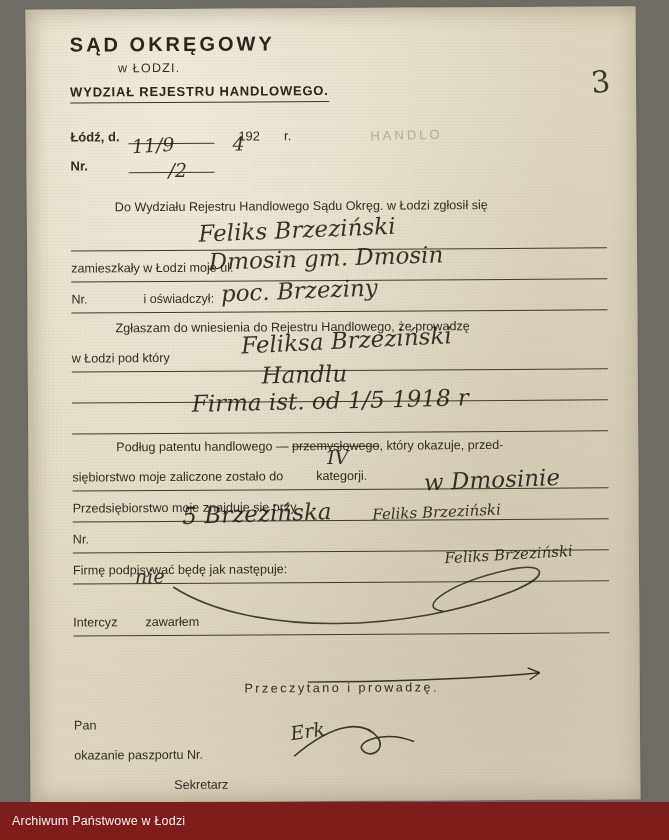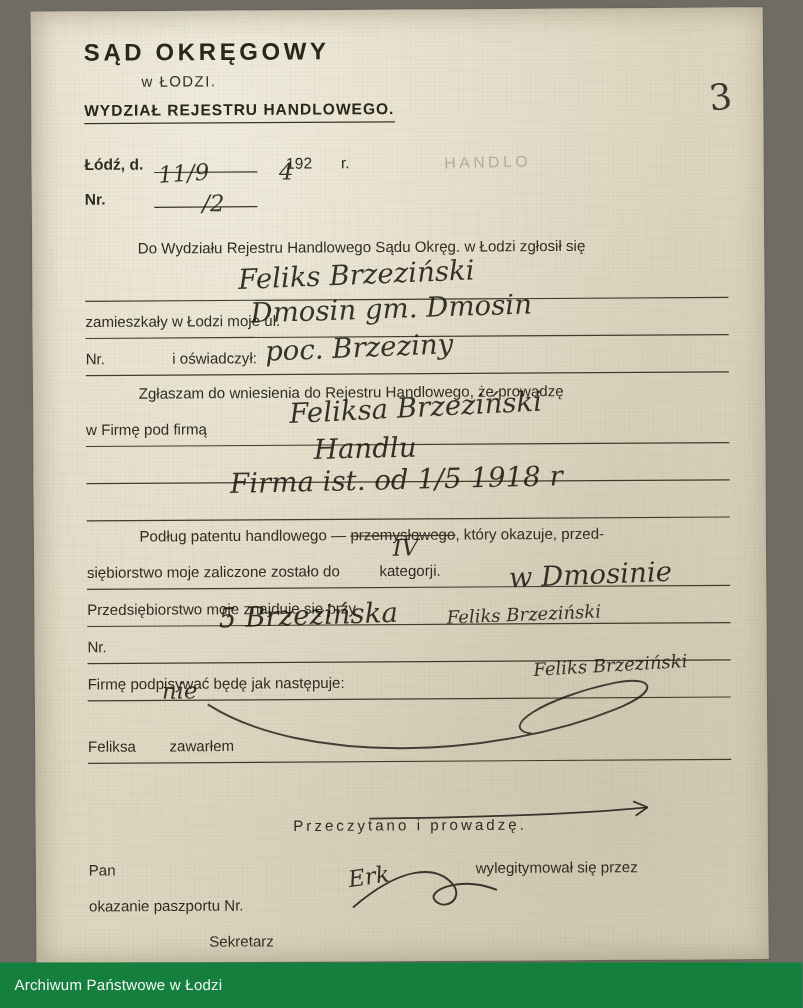--- a/index.html
+++ b/index.html
@@ -134,21 +134,21 @@
     top: 96px;
     font-size: 13px;
     letter-spacing: 3px;
     color: rgba(120,110,88,0.45);
     transform: rotate(-1deg);
   }
   .footer-bar {
     position: absolute;
     left: 0; right: 0; bottom: 0;
     height: 38px;
-    background: #15803d;
+    background: #7f1d1d;
     color: #f2f2f2;
     display: flex;
     align-items: center;
     padding-left: 12px;
     font-size: 12.5px;
     letter-spacing: 0.2px;
   }
   .flourish { position: absolute; }
 </style>
 </head>
@@ -195,21 +195,21 @@
         <div class="line">
           <span class="txt">Nr.</span>
           <span class="txt" style="margin-left:56px">i oświadczył:</span>
         </div>
 
         <div class="line noline indent" style="height:28px">
           <span class="txt">Zgłaszam do wniesienia do Rejestru Handlowego, że prowadzę</span>
         </div>
 
         <div class="line">
-          <span class="txt">w Firmę pod firmą</span>
+          <span class="txt">w Łodzi pod który</span>
         </div>
 
         <div class="line"></div>
         <div class="line"></div>
 
         <div class="line noline indent" style="height:26px">
           <span class="txt">Podług patentu handlowego — <span class="strike">przemysłowego</span>, który okazuje, przed-</span>
         </div>
 
         <div class="line">
@@ -223,31 +223,30 @@
 
         <div class="line">
           <span class="txt">Nr.</span>
         </div>
 
         <div class="line">
           <span class="txt">Firmę podpisywać będę jak następuje:</span>
         </div>
 
         <div class="line" style="height:52px">
-          <span class="txt">Feliksa</span>
+          <span class="txt">Intercyz</span>
           <span class="txt" style="margin-left:28px">zawarłem</span>
         </div>
 
         <div class="line noline centered" style="height:66px">
           <span class="txt" style="letter-spacing:2.5px">Przeczytano i prowadzę.</span>
         </div>
 
         <div class="line noline" style="height:36px">
           <span class="txt">Pan</span>
-          <span class="txt" style="margin-left:300px">wylegitymował się przez</span>
         </div>
 
         <div class="line noline" style="height:30px">
           <span class="txt">okazanie paszportu Nr.</span>
         </div>
 
         <div class="line noline" style="height:30px;padding-left:100px">
           <span class="txt">Sekretarz</span>
         </div>
       </div>

